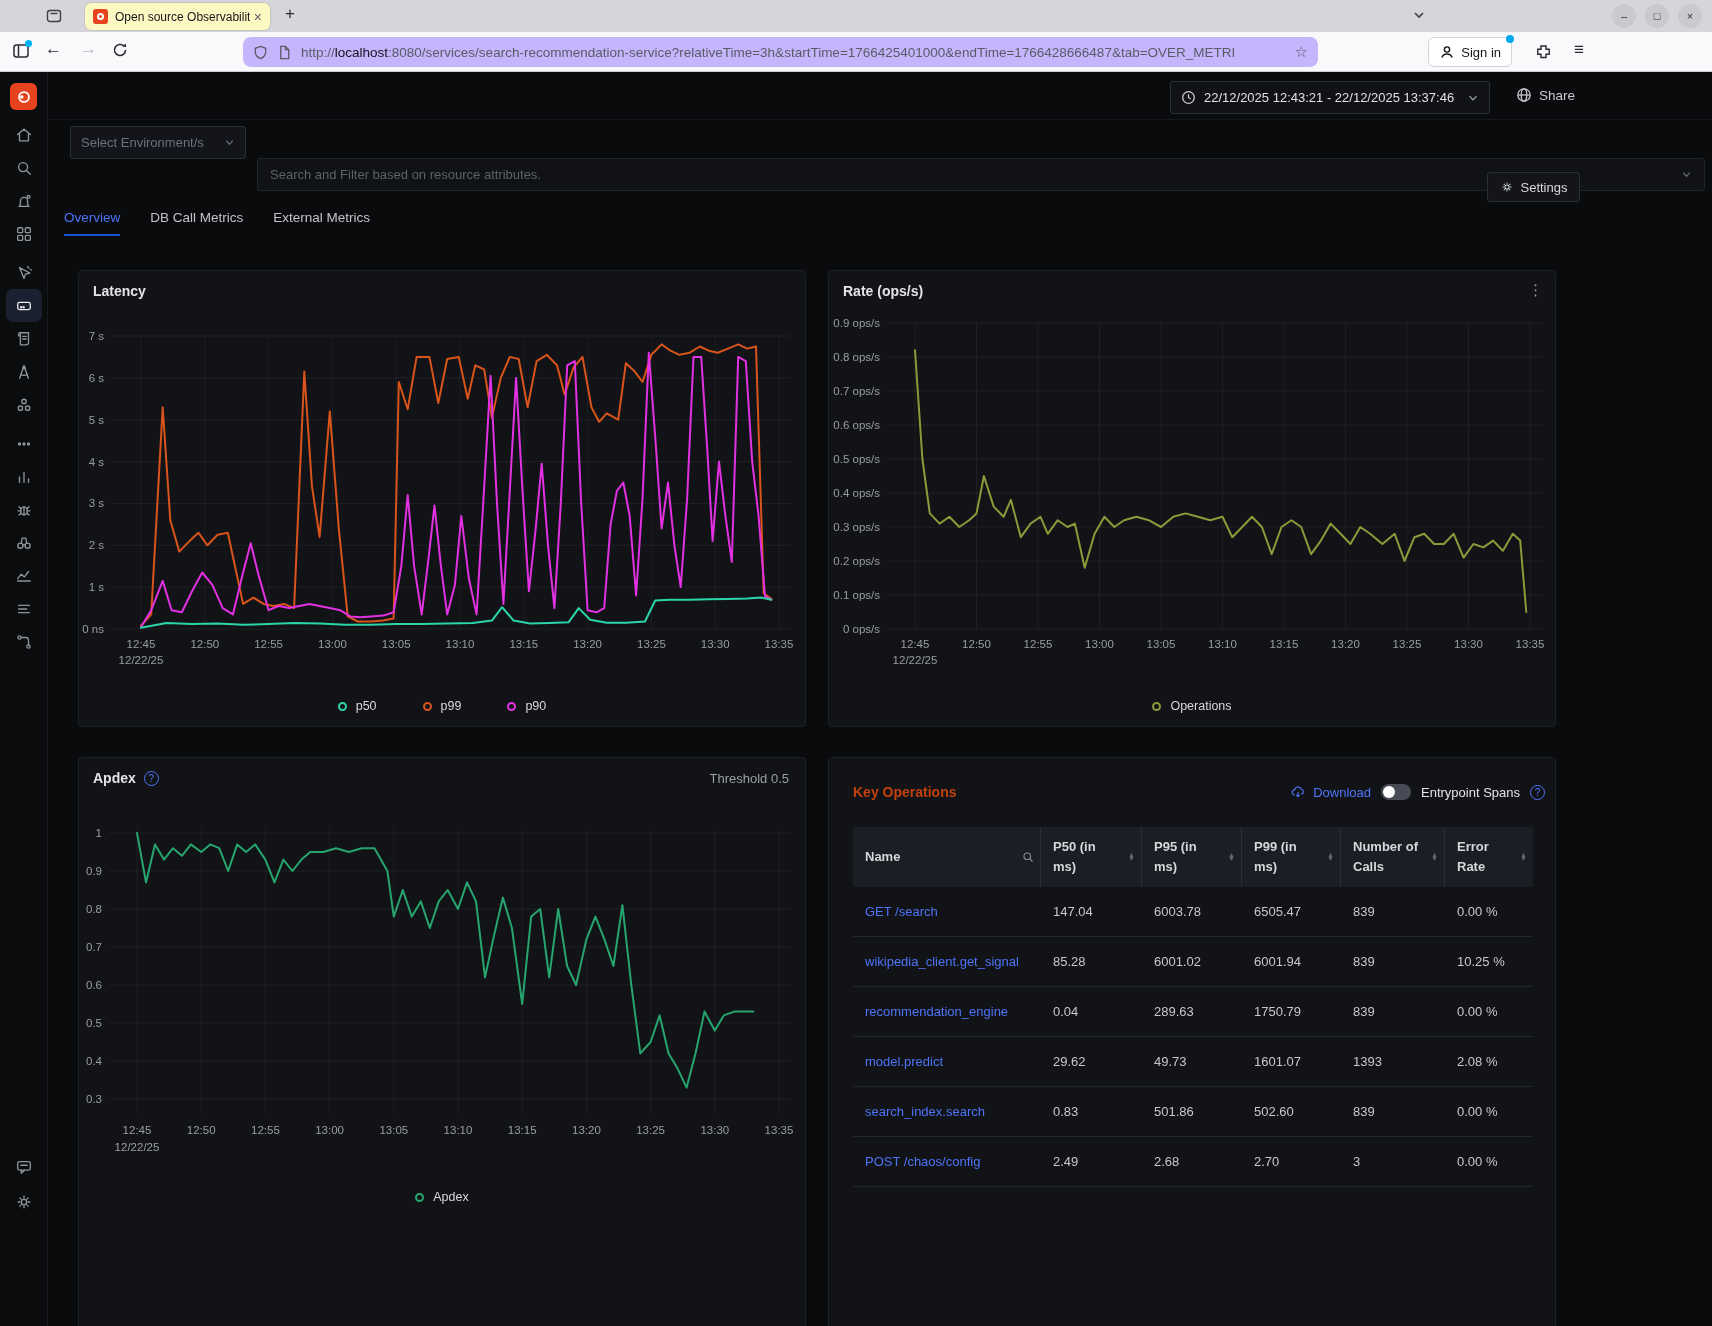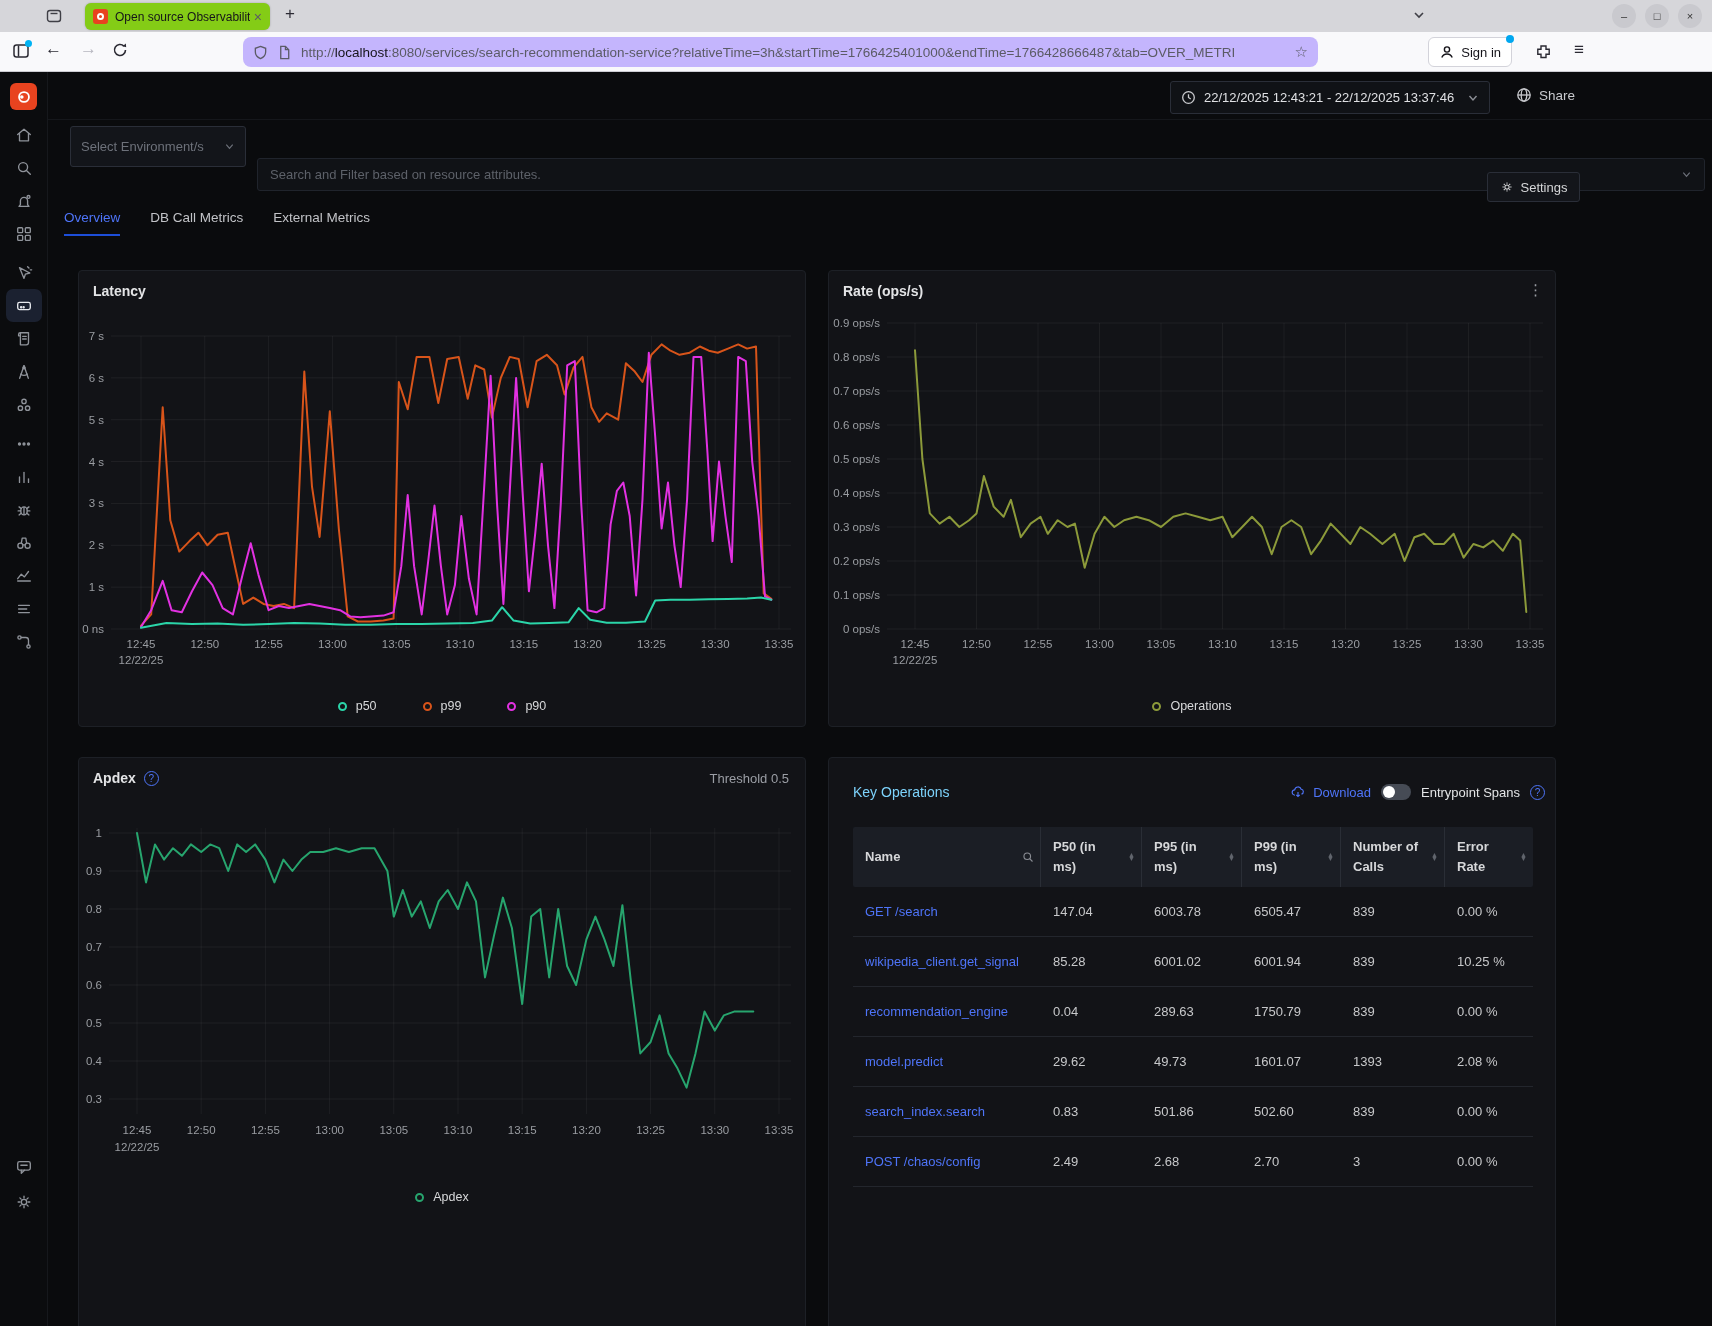--- a/index.html
+++ b/index.html
@@ -2,21 +2,21 @@
 <html><head>
 <meta charset="utf-8">
 <style>
   * { margin:0; padding:0; box-sizing:border-box; }
   html,body { width:1712px; height:1326px; background:#0a0b0d; font-family:"Liberation Sans", sans-serif; overflow:hidden; }
   .screen { position:relative; width:1712px; height:1326px; }
 
   
   .titlebar { position:absolute; left:0; top:0; width:100%; height:32px; background:#d6d6da; display:flex; align-items:center; }
   .tabview-icon { position:absolute; left:46px; top:8px; width:16px; height:16px; color:#3f3f46; }
-  .btab { position:absolute; left:85px; top:3px; width:185px; height:27px; background:#84cc16; border-radius:6px; display:flex; align-items:center; padding:0 8px; box-shadow:0 0 2px rgba(0,0,0,.25); }
+  .btab { position:absolute; left:85px; top:3px; width:185px; height:27px; background:#fef9c3; border-radius:6px; display:flex; align-items:center; padding:0 8px; box-shadow:0 0 2px rgba(0,0,0,.25); }
   .favicon { width:15px; height:15px; border-radius:3px; background:#e8431f; display:flex; align-items:center; justify-content:center; flex:0 0 auto; }
   .favicon span { width:7px; height:7px; border:2px solid #fff; border-radius:50%; display:block; }
   .btab-title { font-size:12px; color:#15141a; white-space:nowrap; overflow:hidden; margin-left:7px; flex:1; }
   .btab-close { font-size:14px; color:#5b5b66; margin-left:4px; flex:0 0 auto; cursor:default; }
   .newtab { position:absolute; left:285px; top:4px; font-size:17px; color:#2b2a33; }
   .win-ctrls { position:absolute; right:10px; top:4px; display:flex; gap:9px; align-items:center; }
   .tabs-chevron { position:absolute; right:286px; top:8px; color:#3f3f46; }
   .wbtn { width:24px; height:24px; border-radius:50%; background:#c9c9ce; color:#333; font-size:11px; display:flex; align-items:center; justify-content:center; }
   .toolbar { position:absolute; left:0; top:32px; width:100%; height:40px; background:#f9f9fb; border-bottom:1px solid #ccccd2; display:flex; align-items:center; }
   .tb-icon { color:#2b2a33; font-size:17px; line-height:1; }
@@ -46,21 +46,21 @@
   .sitem svg { width:18px; height:18px; stroke:currentColor; fill:none; stroke-width:1.5; stroke-linecap:round; stroke-linejoin:round; }
   .sitem.active { background:#1b2130; color:#e7e9ed; }
   .sitem.gap { margin-top:6px; }
   .sfoot { position:absolute; left:0; bottom:108px; width:48px; display:flex; flex-direction:column; align-items:center; gap:2px; }
 
   .main { position:absolute; left:48px; top:0; width:1664px; height:1254px; overflow:hidden; }
   .hdr-divider { position:absolute; left:0; top:47px; width:100%; border-bottom:1px solid #15171b; }
   .time-pill { position:absolute; left:1122px; top:9px; width:320px; height:33px; background:#101216; border:1px solid #2a2e38; border-radius:3px; display:flex; align-items:center; gap:8px; padding:0 10px; color:#dfe0e3; font-size:13px; }
   .time-pill .chev { margin-left:auto; color:#8c8f96; }
   .share-btn { position:absolute; left:1468px; top:15px; display:flex; align-items:center; gap:7px; color:#c9cace; font-size:13.5px; }
-  .env-select { position:absolute; left:22px; top:54px; width:176px; height:41px; background:#13151a; border:1px solid #2a2e38; border-radius:3px; display:flex; align-items:center; padding:0 10px; color:#6d717a; font-size:13px; }
+  .env-select { position:absolute; left:22px; top:54px; width:176px; height:33px; background:#13151a; border:1px solid #2a2e38; border-radius:3px; display:flex; align-items:center; padding:0 10px; color:#6d717a; font-size:13px; }
   .env-select .chev { margin-left:auto; color:#6d717a; }
   .search-filter { position:absolute; left:209px; top:54px; width:1448px; height:33px; background:#101216; border:1px solid #20242c; border-radius:3px; display:flex; align-items:center; padding:0 12px; color:#5d6169; font-size:13px;margin-top:32px; }
   .search-filter .chev { margin-left:auto; color:#6d717a; }
   .settings-btn { position:absolute; left:1439px; top:100px; width:93px; height:30px; background:#13151a; border:1px solid #2a2e38; border-radius:3px; display:flex; align-items:center; justify-content:center; gap:7px; color:#d6d7d9; font-size:13px; }
   .tabs-row { position:absolute; left:16px; top:138px; display:flex; gap:30px; }
   .tab-item { font-size:13.5px; color:#c2c3c7; padding-bottom:9px; }
   .tab-item.active { color:#4e74f8; border-bottom:2px solid #1d4ed8; }
 
   .panel { position:absolute; background:#121317; border:1px solid #1d2026; border-radius:4px; }
   .p-latency { left:30px; top:198px; width:728px; height:457px; }
@@ -72,21 +72,21 @@
   .threshold { position:absolute; right:16px; top:13px; font-size:13px; color:#9b9ea5; }
   .help-dot { width:15px; height:15px; border-radius:50%; border:1.4px solid #4e74f8; color:#4e74f8; font-size:10px; font-weight:400; display:inline-flex; align-items:center; justify-content:center; }
   .chart-svg { position:absolute; left:0; top:30px; }
   .legend { position:absolute; left:0; width:100%; display:flex; justify-content:center; gap:46px; }
   .legend.l1 { top:428px; } .legend.l2 { top:432px; }
   .leg-item { display:flex; align-items:center; gap:9px; font-size:12.5px; color:#d7d8da; }
   .leg-ring { width:9px; height:9px; border-radius:50%; border:2px solid #888; }
 
   
   .ko-head { position:absolute; left:24px; right:10px; top:26px; display:flex; align-items:center; }
-  .ko-title { font-size:14px; font-weight:400; color:#7dd3fc; }
+  .ko-title { font-size:14px; font-weight:700; color:#c2410c; }
   .ko-right { margin-left:auto; display:flex; align-items:center; gap:10px; }
   .dl { display:flex; align-items:center; gap:8px; color:#4e74f8; font-size:13px; }
   .toggle { width:30px; height:16px; border-radius:9px; background:#464b55; position:relative; }
   .toggle .knob { position:absolute; left:2px; top:2px; width:12px; height:12px; border-radius:50%; background:#ffffff; }
   .ep-label { color:#e3e4e6; font-size:13px; }
   .ko-table { position:absolute; left:24px; top:69px; width:680px; font-size:13px; }
   .ko-hrow { display:grid; grid-template-columns:188px 101px 100px 99px 104px 88px; background:#1b1e25; border-radius:2px; }
   .ko-hcell { color:#d6d7d9; font-weight:700; padding:10px 6px 10px 12px; line-height:1.55; display:flex; align-items:center; gap:6px; border-right:1px solid #2a2e36; min-height:58px; }
   .ko-hcell:last-child { border-right:none; }
   .ko-hcell .lbl { flex:1; }

